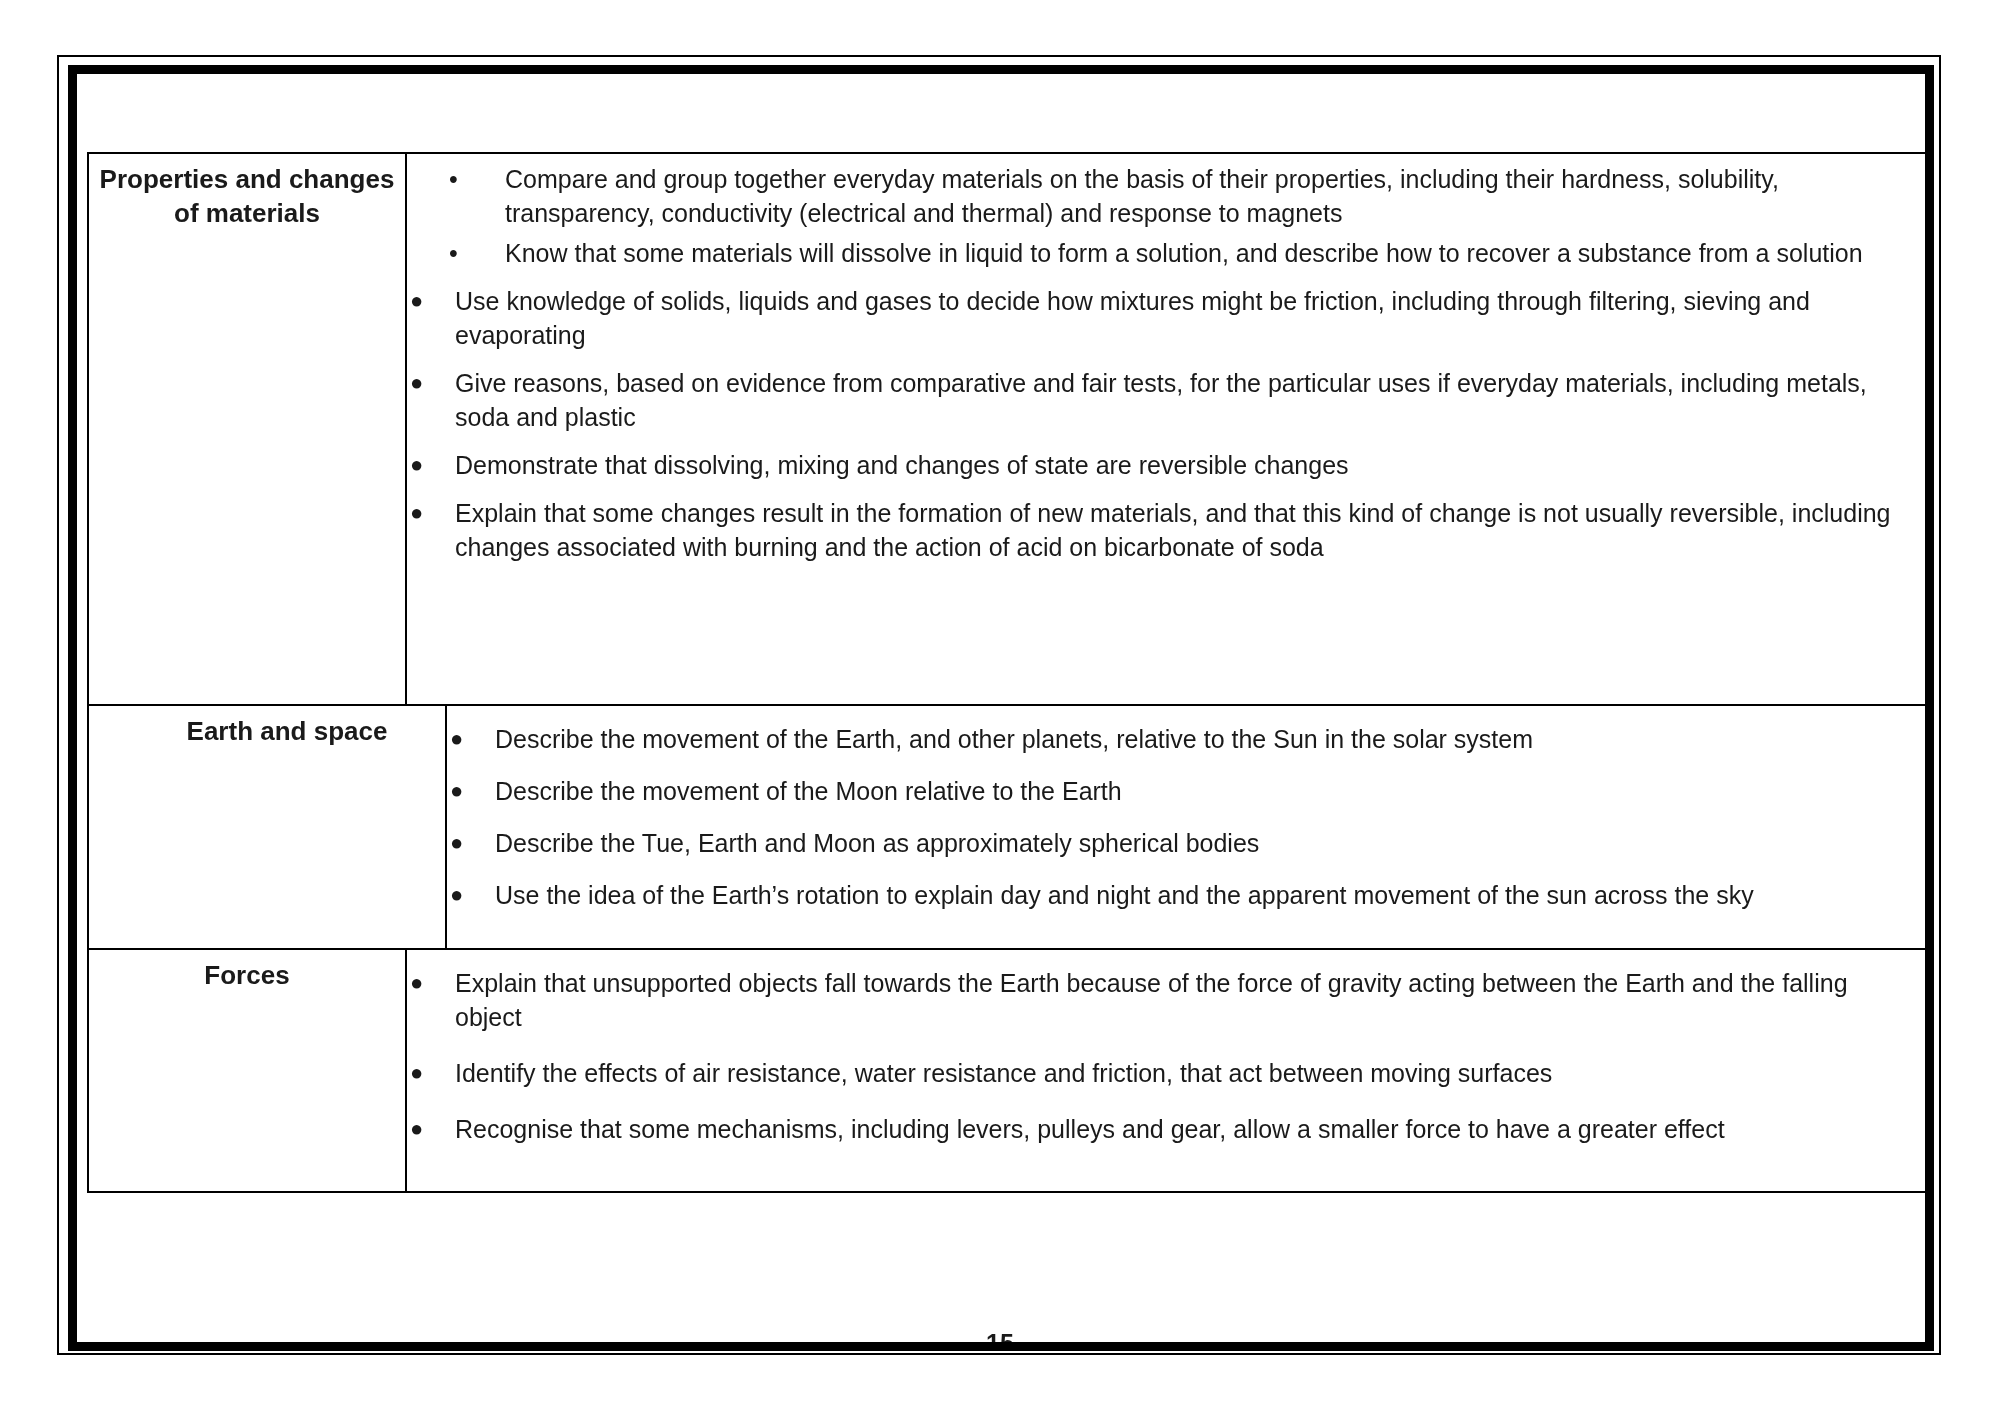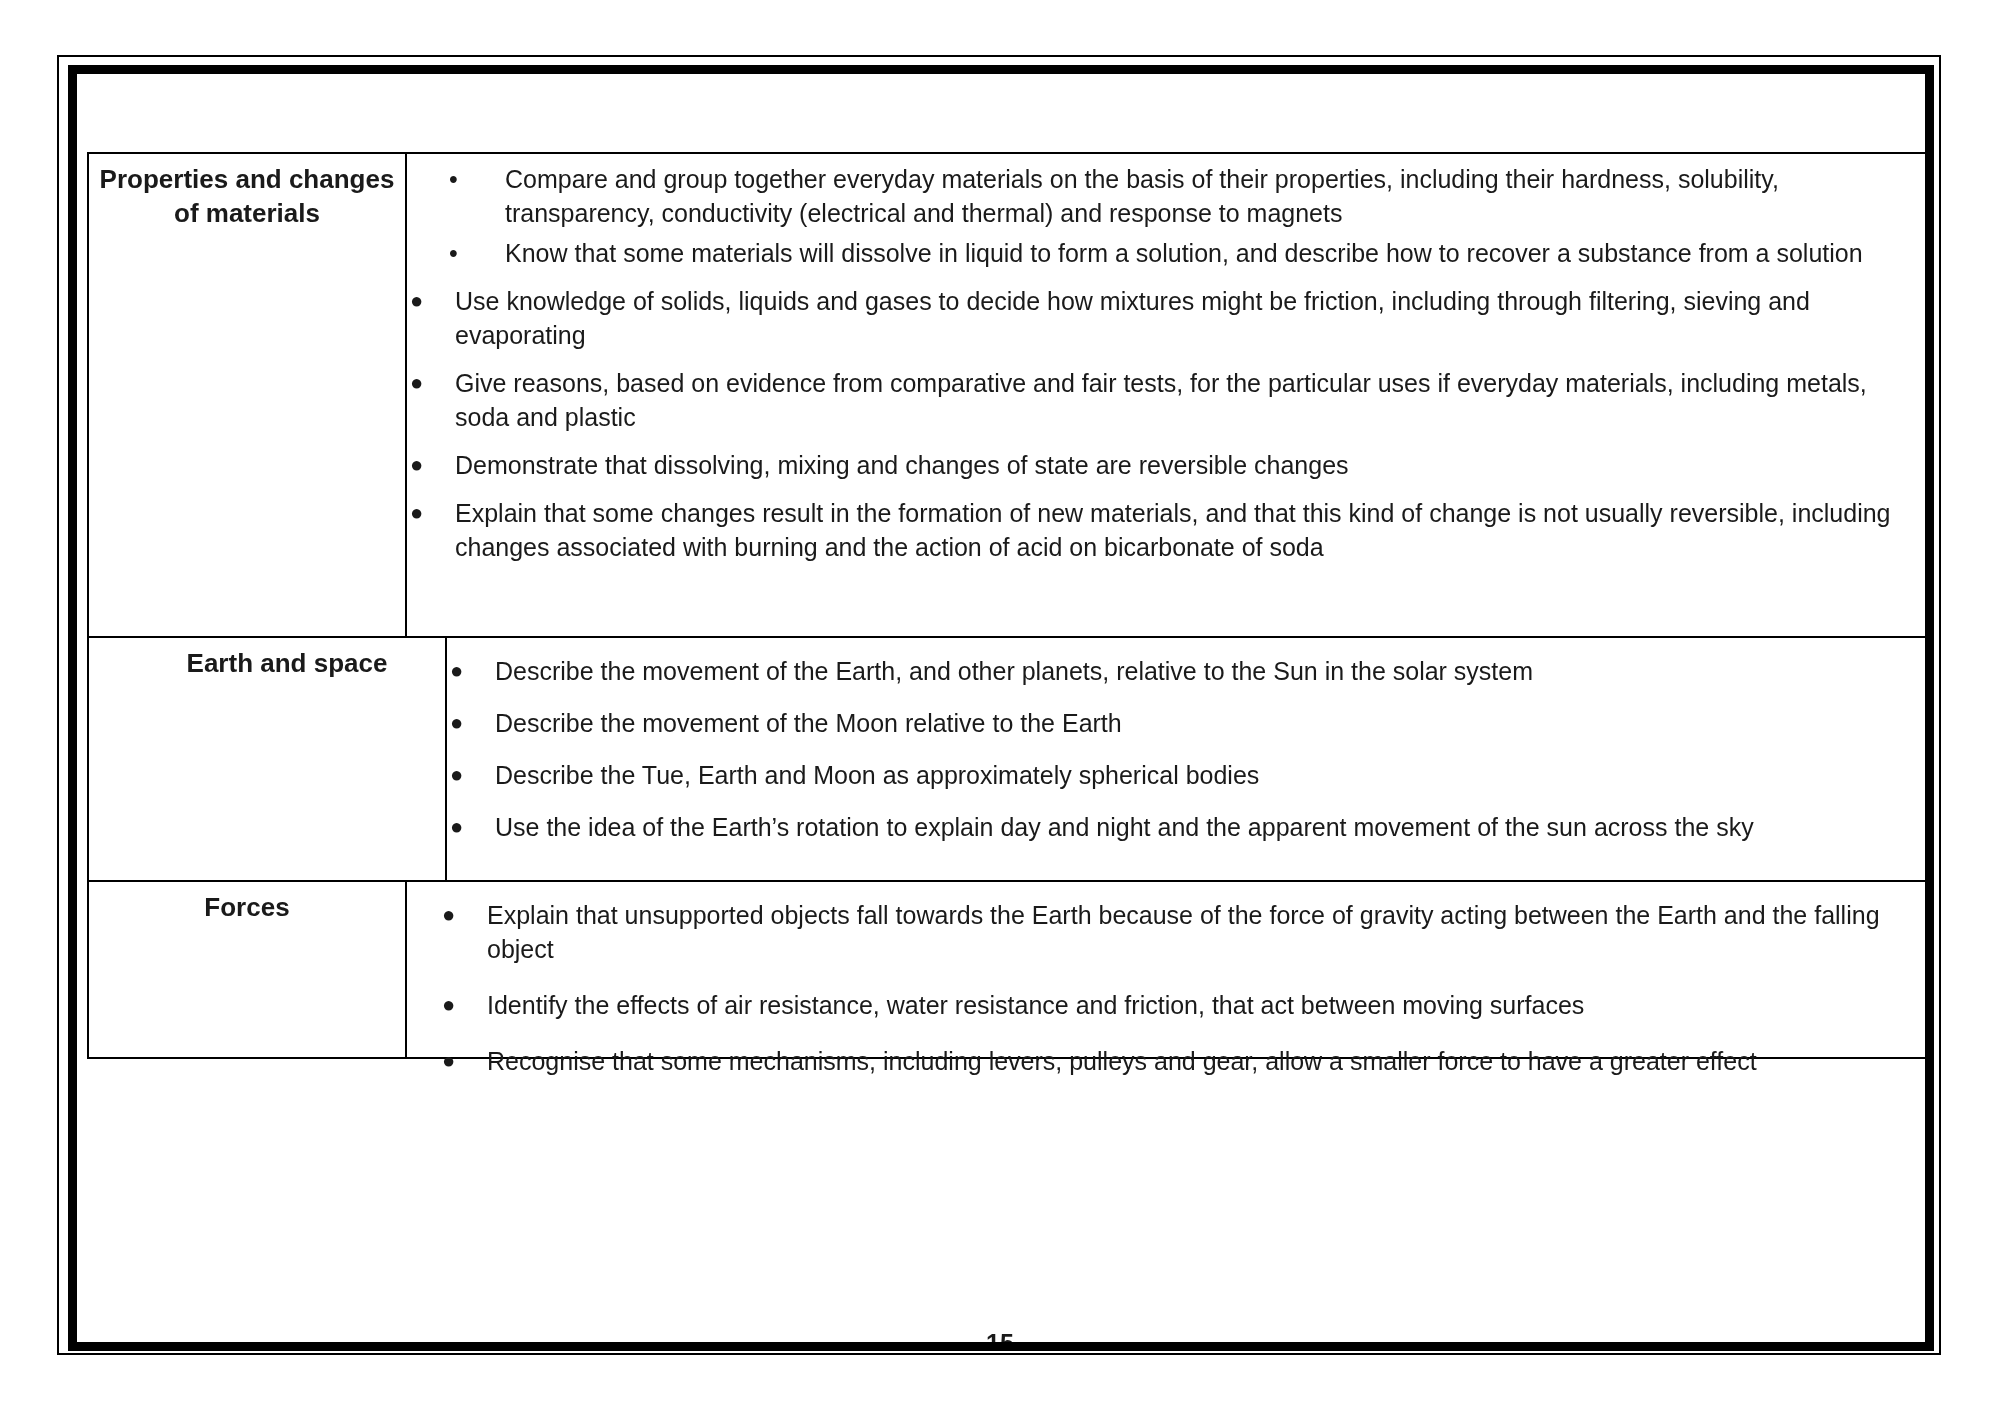--- a/index.html
+++ b/index.html
@@ -76,28 +76,28 @@
   }
   
   .lvl2 > li { padding-left: 42px; }
   .lvl2 .marker {
     flex: 0 0 56px;
     font-size: 25px;
     line-height: 34px;
   }
   .txt { flex: 1 1 auto; }
   
-  .row-materials { height: 484px; justify-content: flex-end; }
+  .row-materials { height: 552px; justify-content: flex-end; }
   .row-materials .lvl2 > li { margin-bottom: 6px; }
   .row-materials .lvl1 { margin-top: 14px; }
   .row-materials .lvl1 > li { margin-bottom: 14px; }
   .row-earth { height: 244px; padding-left: 40px; }
   .row-earth .tcell-content { padding-top: 16px; }
   .row-earth .lvl1 > li { margin-bottom: 18px; }
-  .row-forces { height: 175px; gap: 32px; }
+  .row-forces { height: 241px; }
   .row-forces .tcell-content { padding-top: 16px; }
   .row-forces .lvl1 > li { margin-bottom: 22px; }
   .row-forces .lvl1 > li:last-child { margin-top: 22px; }
 </style>
 </head>
 <body>
 
 <div class="page">
 
   <div class="page-number">15</div>

